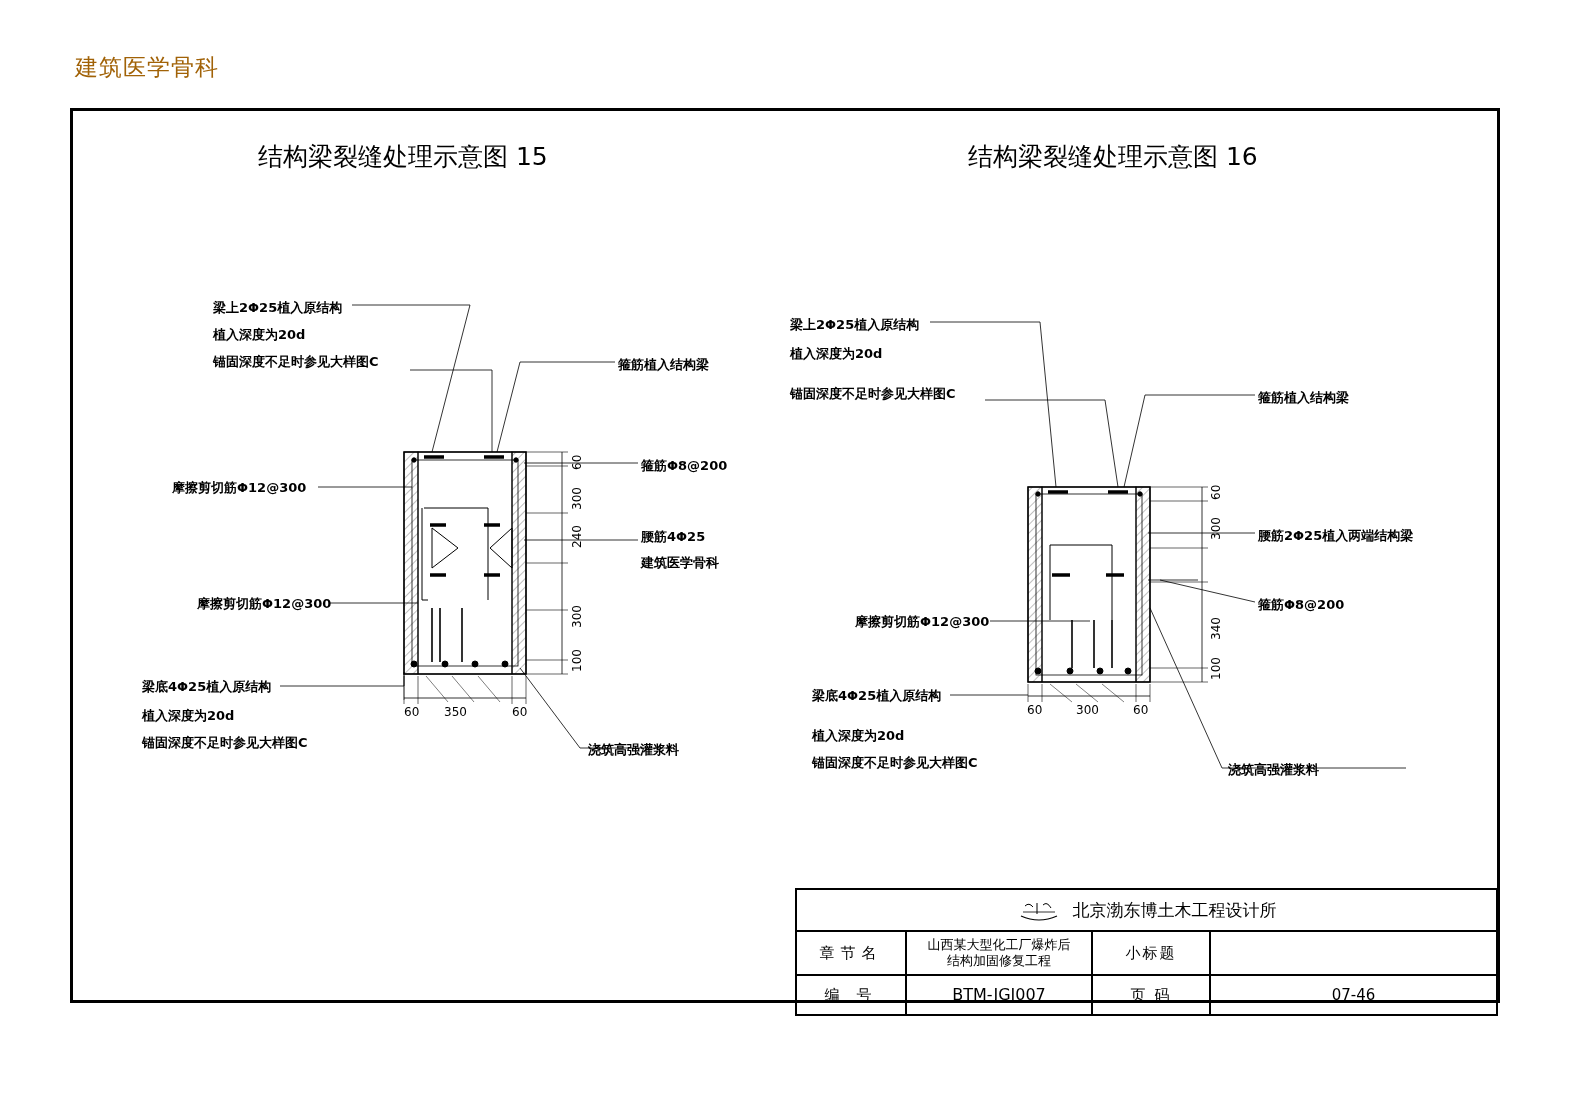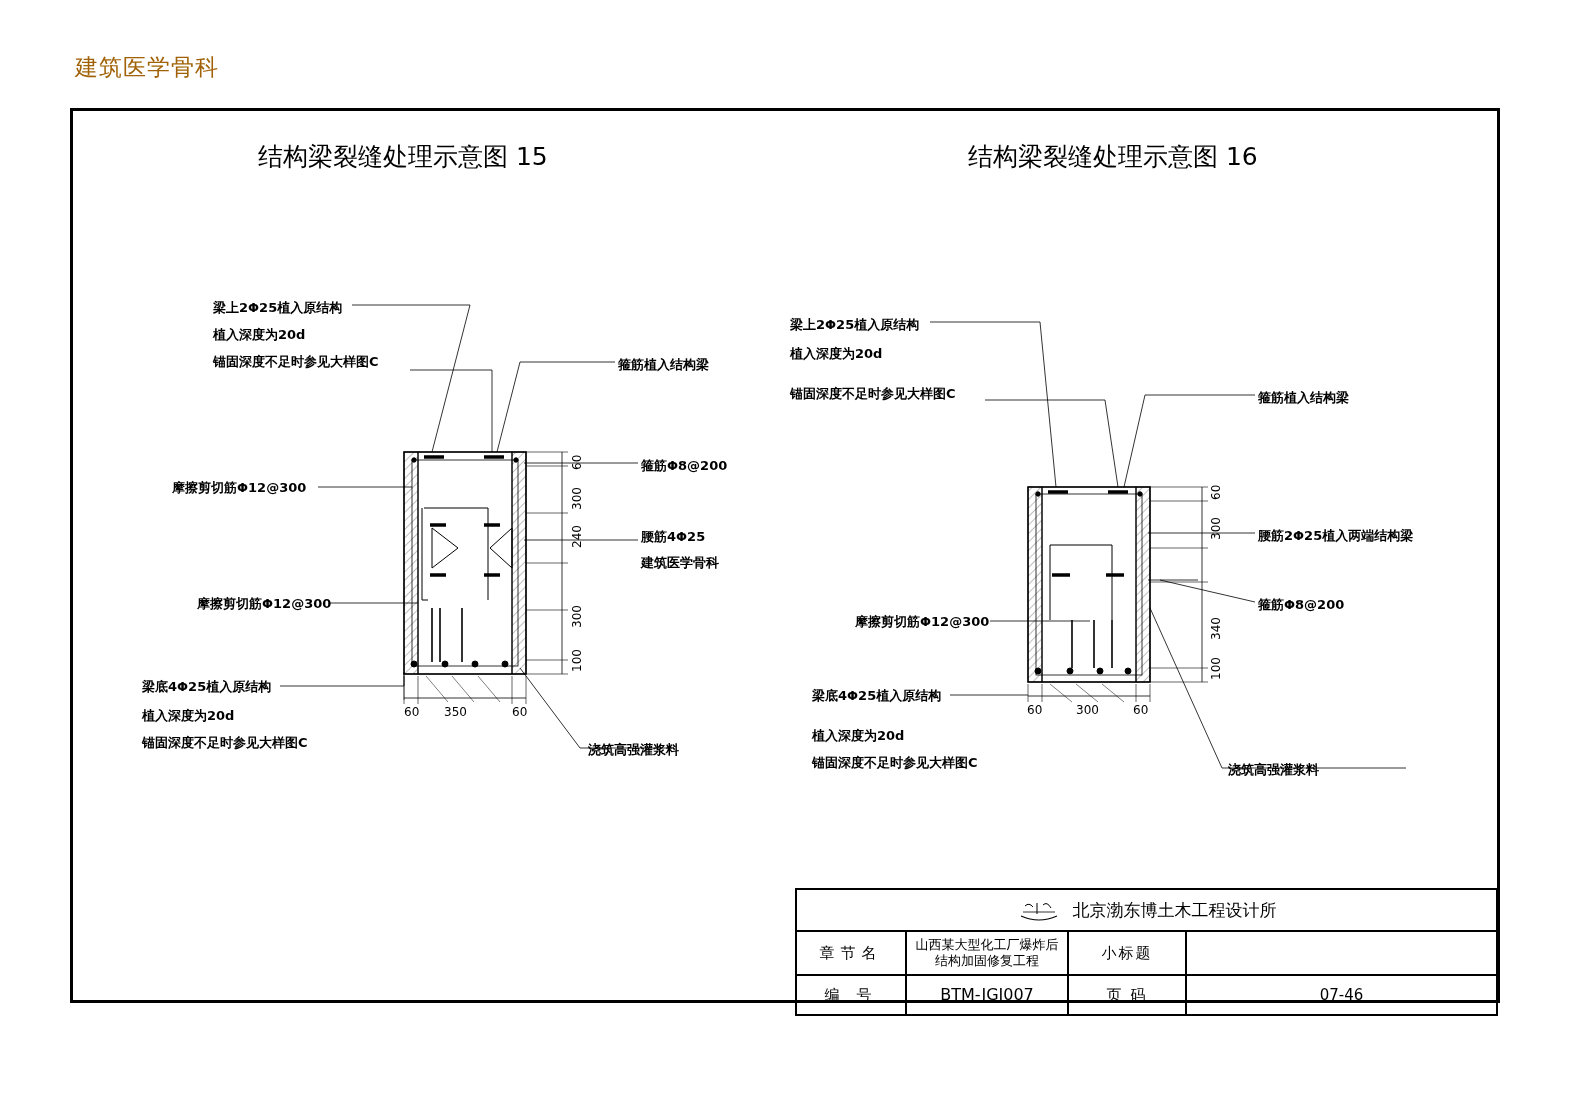--- a/index.html
+++ b/index.html
@@ -93,21 +93,21 @@
     align-items: center;
     justify-content: center;
     font-family: "DejaVu Sans", sans-serif;
     font-size: 15px;
     overflow: hidden;
     text-align: center;
   }
   .tb-cell.b-r { border-right: 2px solid #000; }
   .c-company { width: 100%; font-size: 17px; gap: 12px; }
   .c-lbl { width: 110px; letter-spacing: 6px; }
-  .c-proj { width: 162px; font-size: 13px; line-height: 1.25; flex-direction: column; }
+  .c-proj { width: 186px; font-size: 13px; line-height: 1.25; flex-direction: column; }
   .c-sub  { width: 118px; letter-spacing: 2px; }
   .c-val  { flex: 1; }
   .logo-mark { display: inline-block; width: 44px; height: 24px; position: relative; }
 </style>
 </head>
 <body>
 
 <div class="watermark">建筑医学骨科</div>
 
 <div class="sheet-border"></div>

